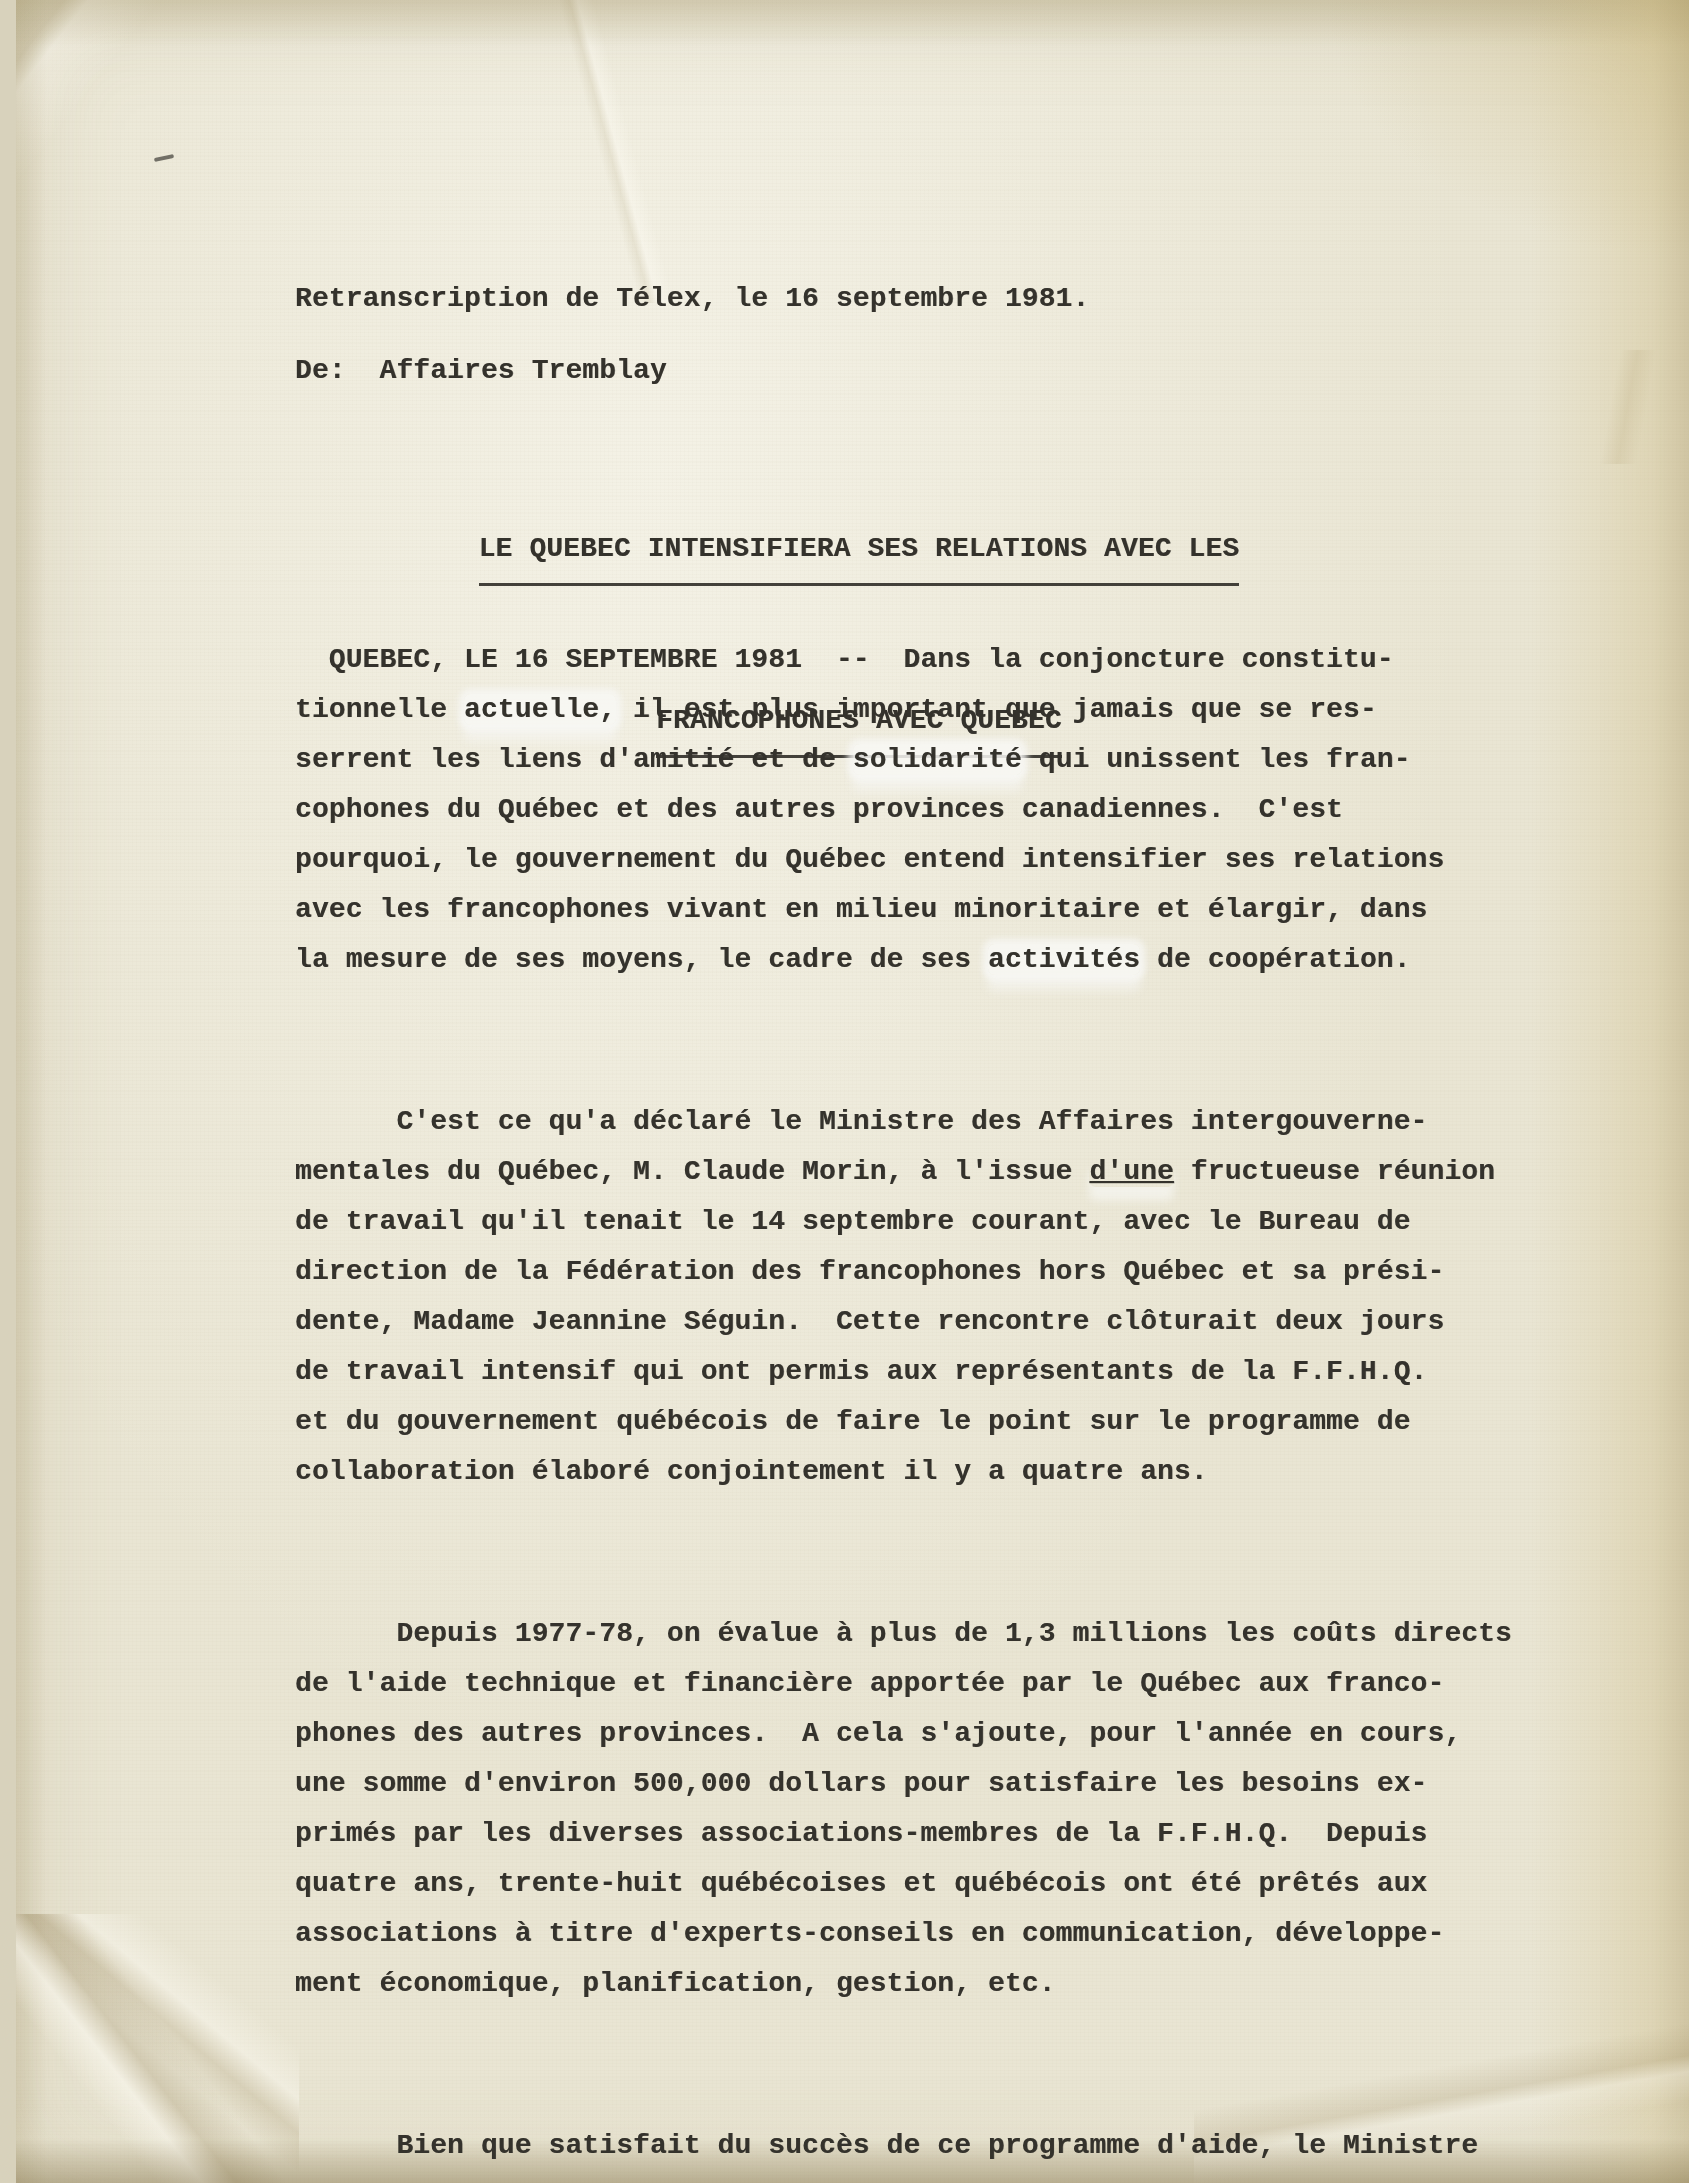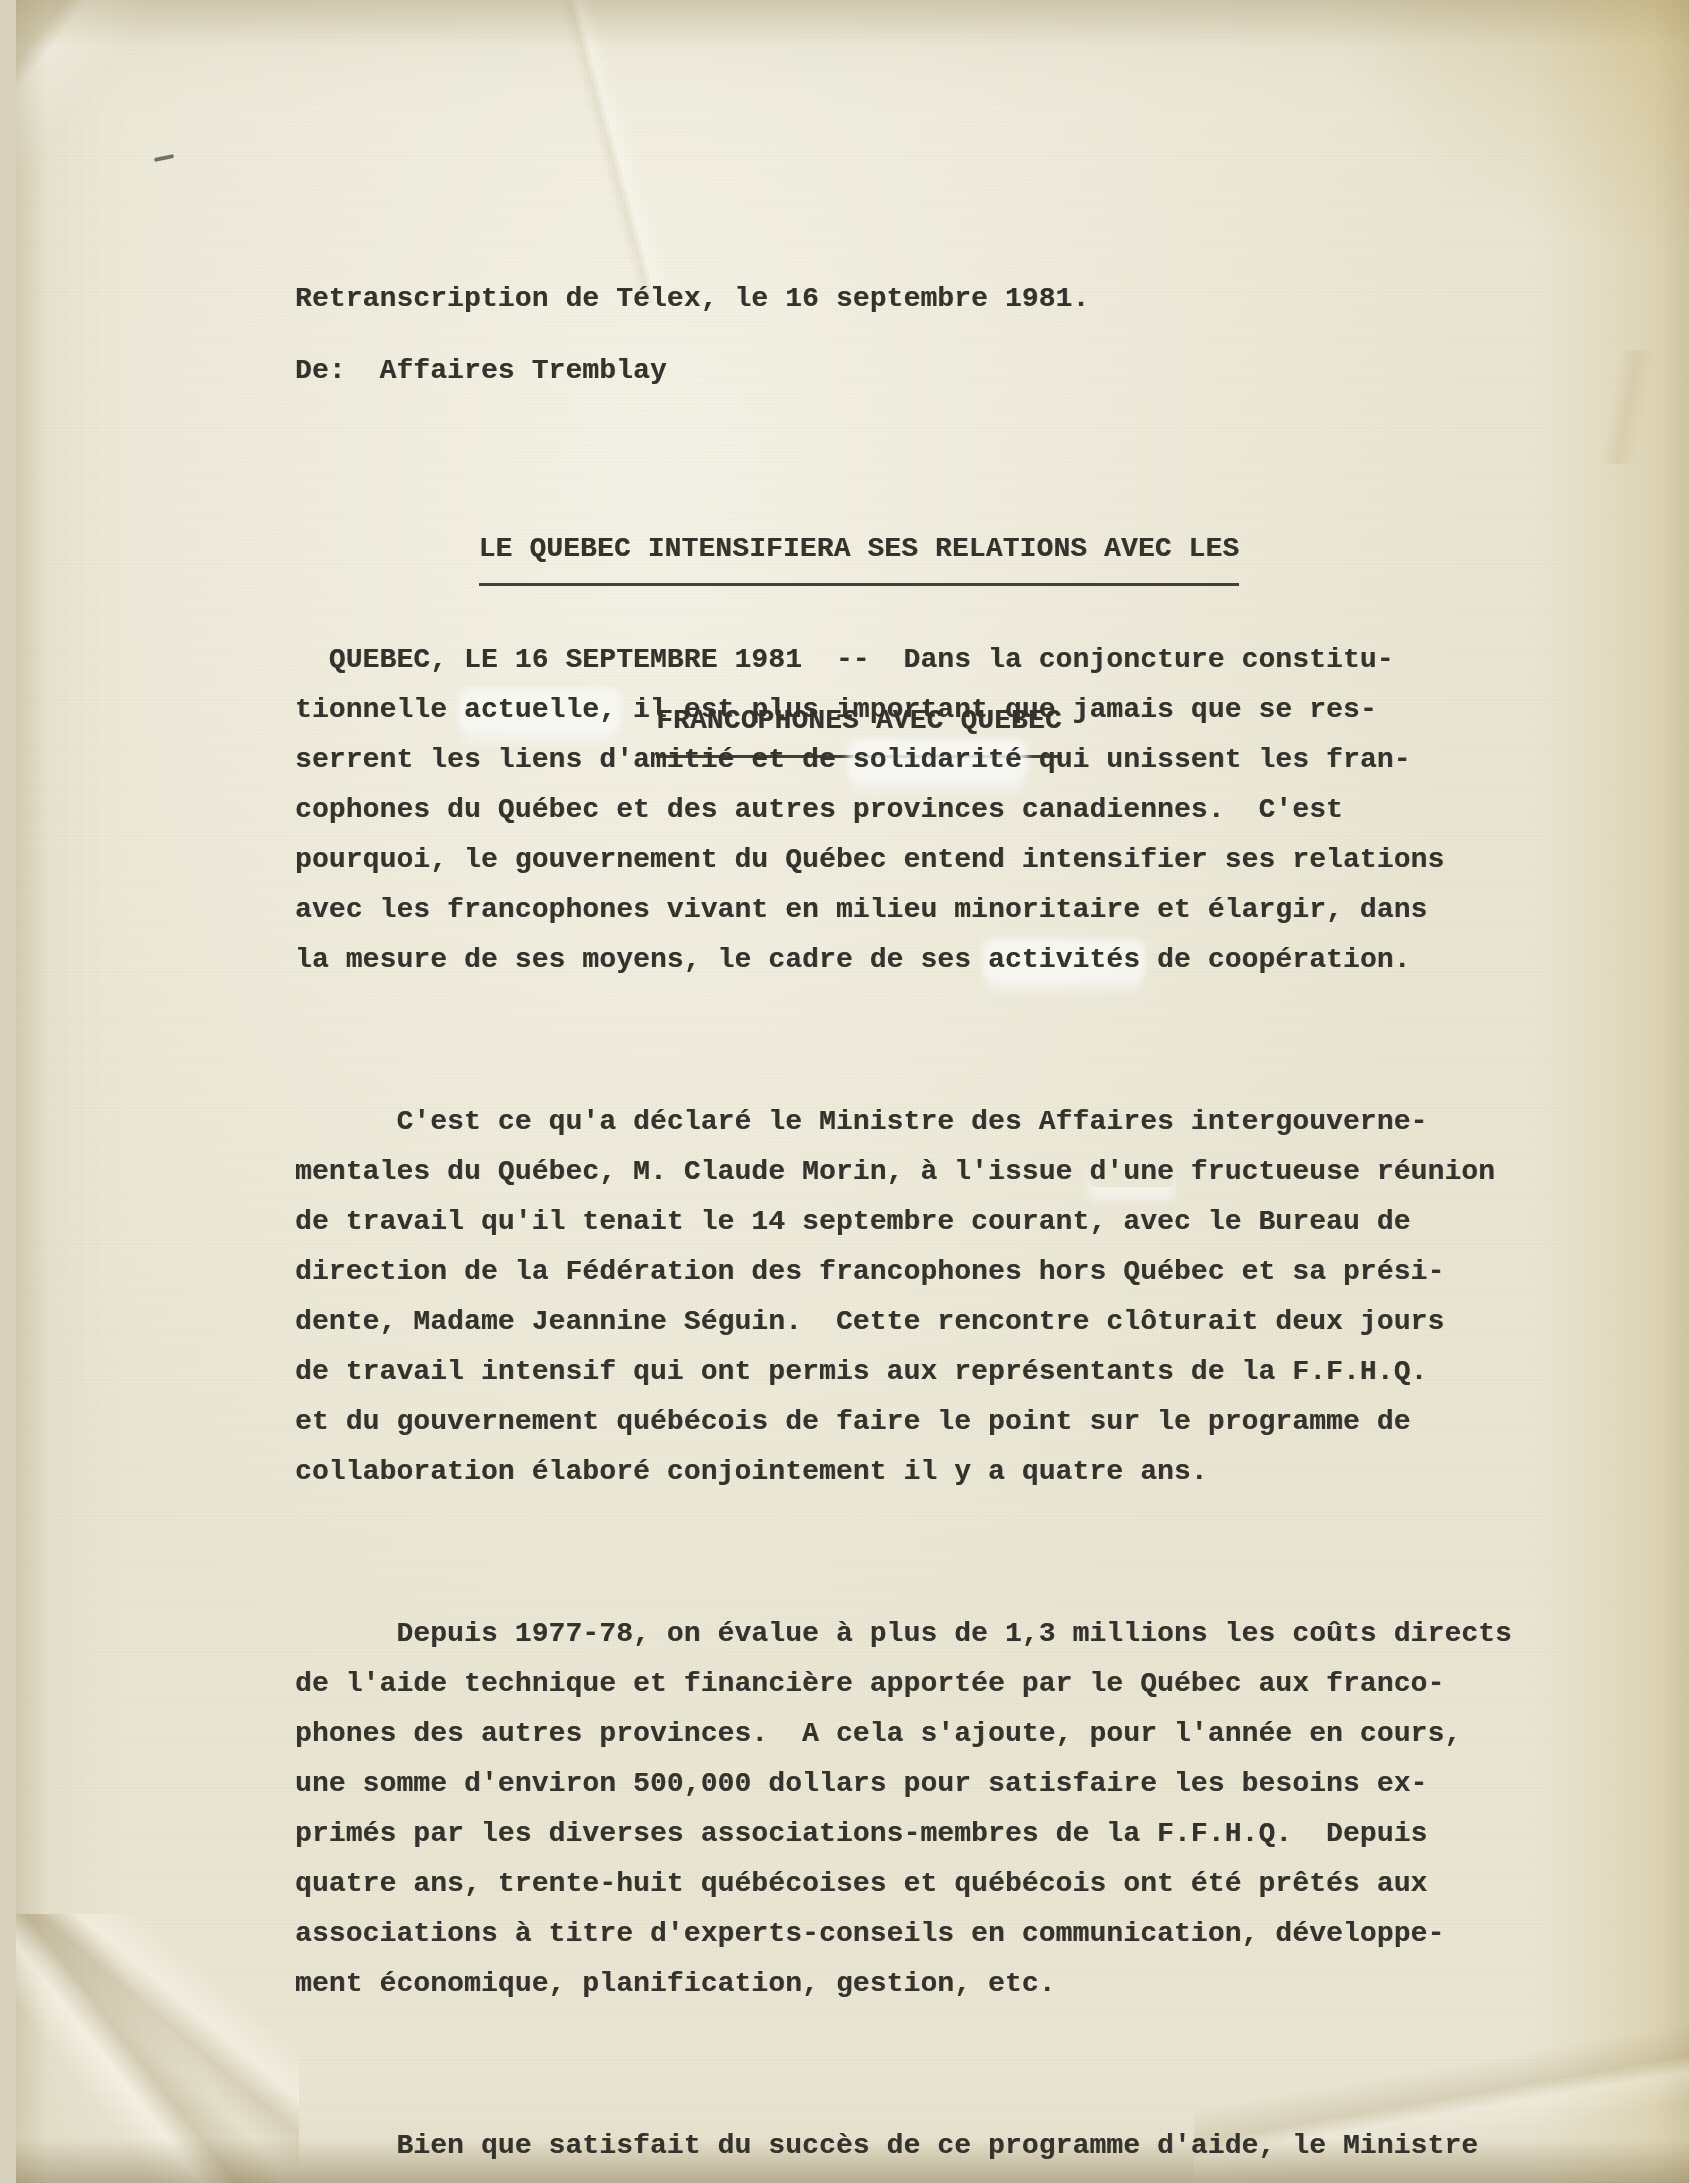--- a/index.html
+++ b/index.html
@@ -59,20 +59,21 @@
   .para{margin:0 0 50px 0;}
   .line{line-height:50px;height:50px;}
   .whiteout{
     background:rgba(248,248,245,0.85);
     box-shadow:0 0 6.7px 5.4px rgba(248,248,245,0.8), 0 15px 9.4px 1.3px rgba(248,248,245,0.55);
     border-radius:6.7px;
   }
   .whiteout-soft{
     box-shadow:0 13.5px 8px 0 rgba(246,246,242,0.7);
     border-radius:6.7px;
+    text-decoration:underline;
   }
 </style>
 </head>
 <body>
 
 <div class="page">
 
   <div class="overlay texture"></div>
   <div class="overlay fold-tl"></div>
   <div class="overlay crease-tc"></div>

